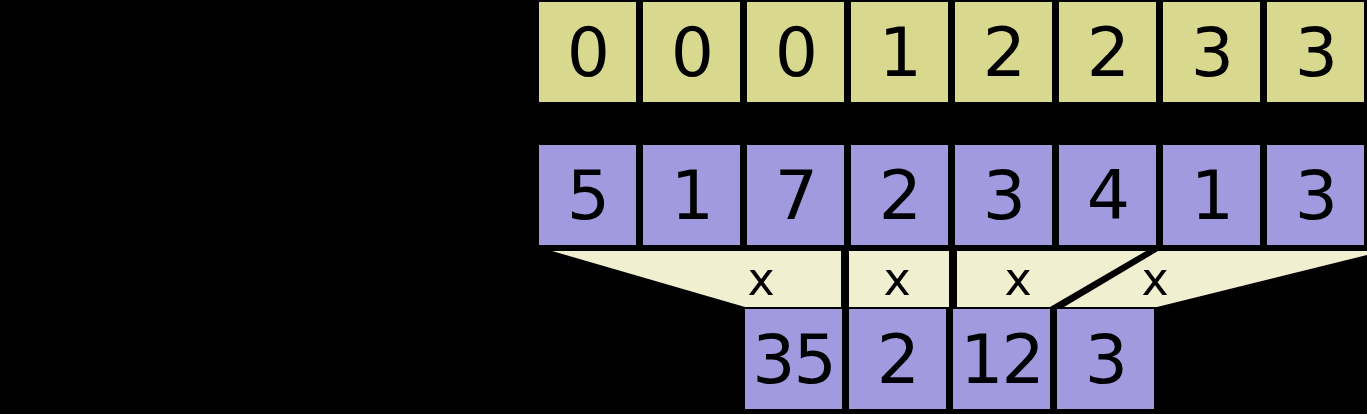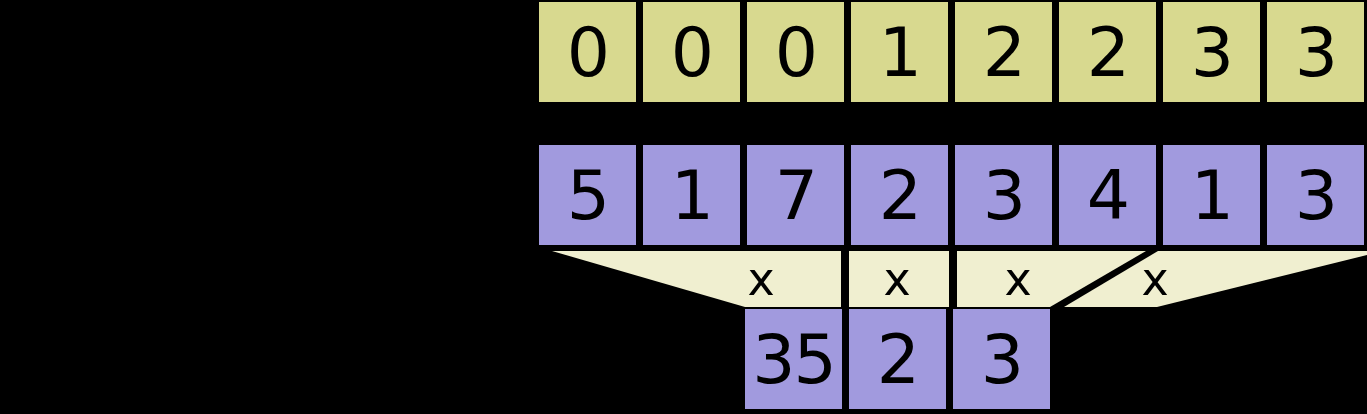--- a/index.html
+++ b/index.html
@@ -103,16 +103,17 @@
   </svg>
 
   <div class="op op-1">x</div>
   <div class="op op-2">x</div>
   <div class="op op-3">x</div>
   <div class="op op-4">x</div>
 
   <div class="row output-row">
     <div class="cell">35</div>
     <div class="cell">2</div>
+    <div class="cell">12</div>
     <div class="cell">3</div>
   </div>
 
 </div>
 
 </body></html>

